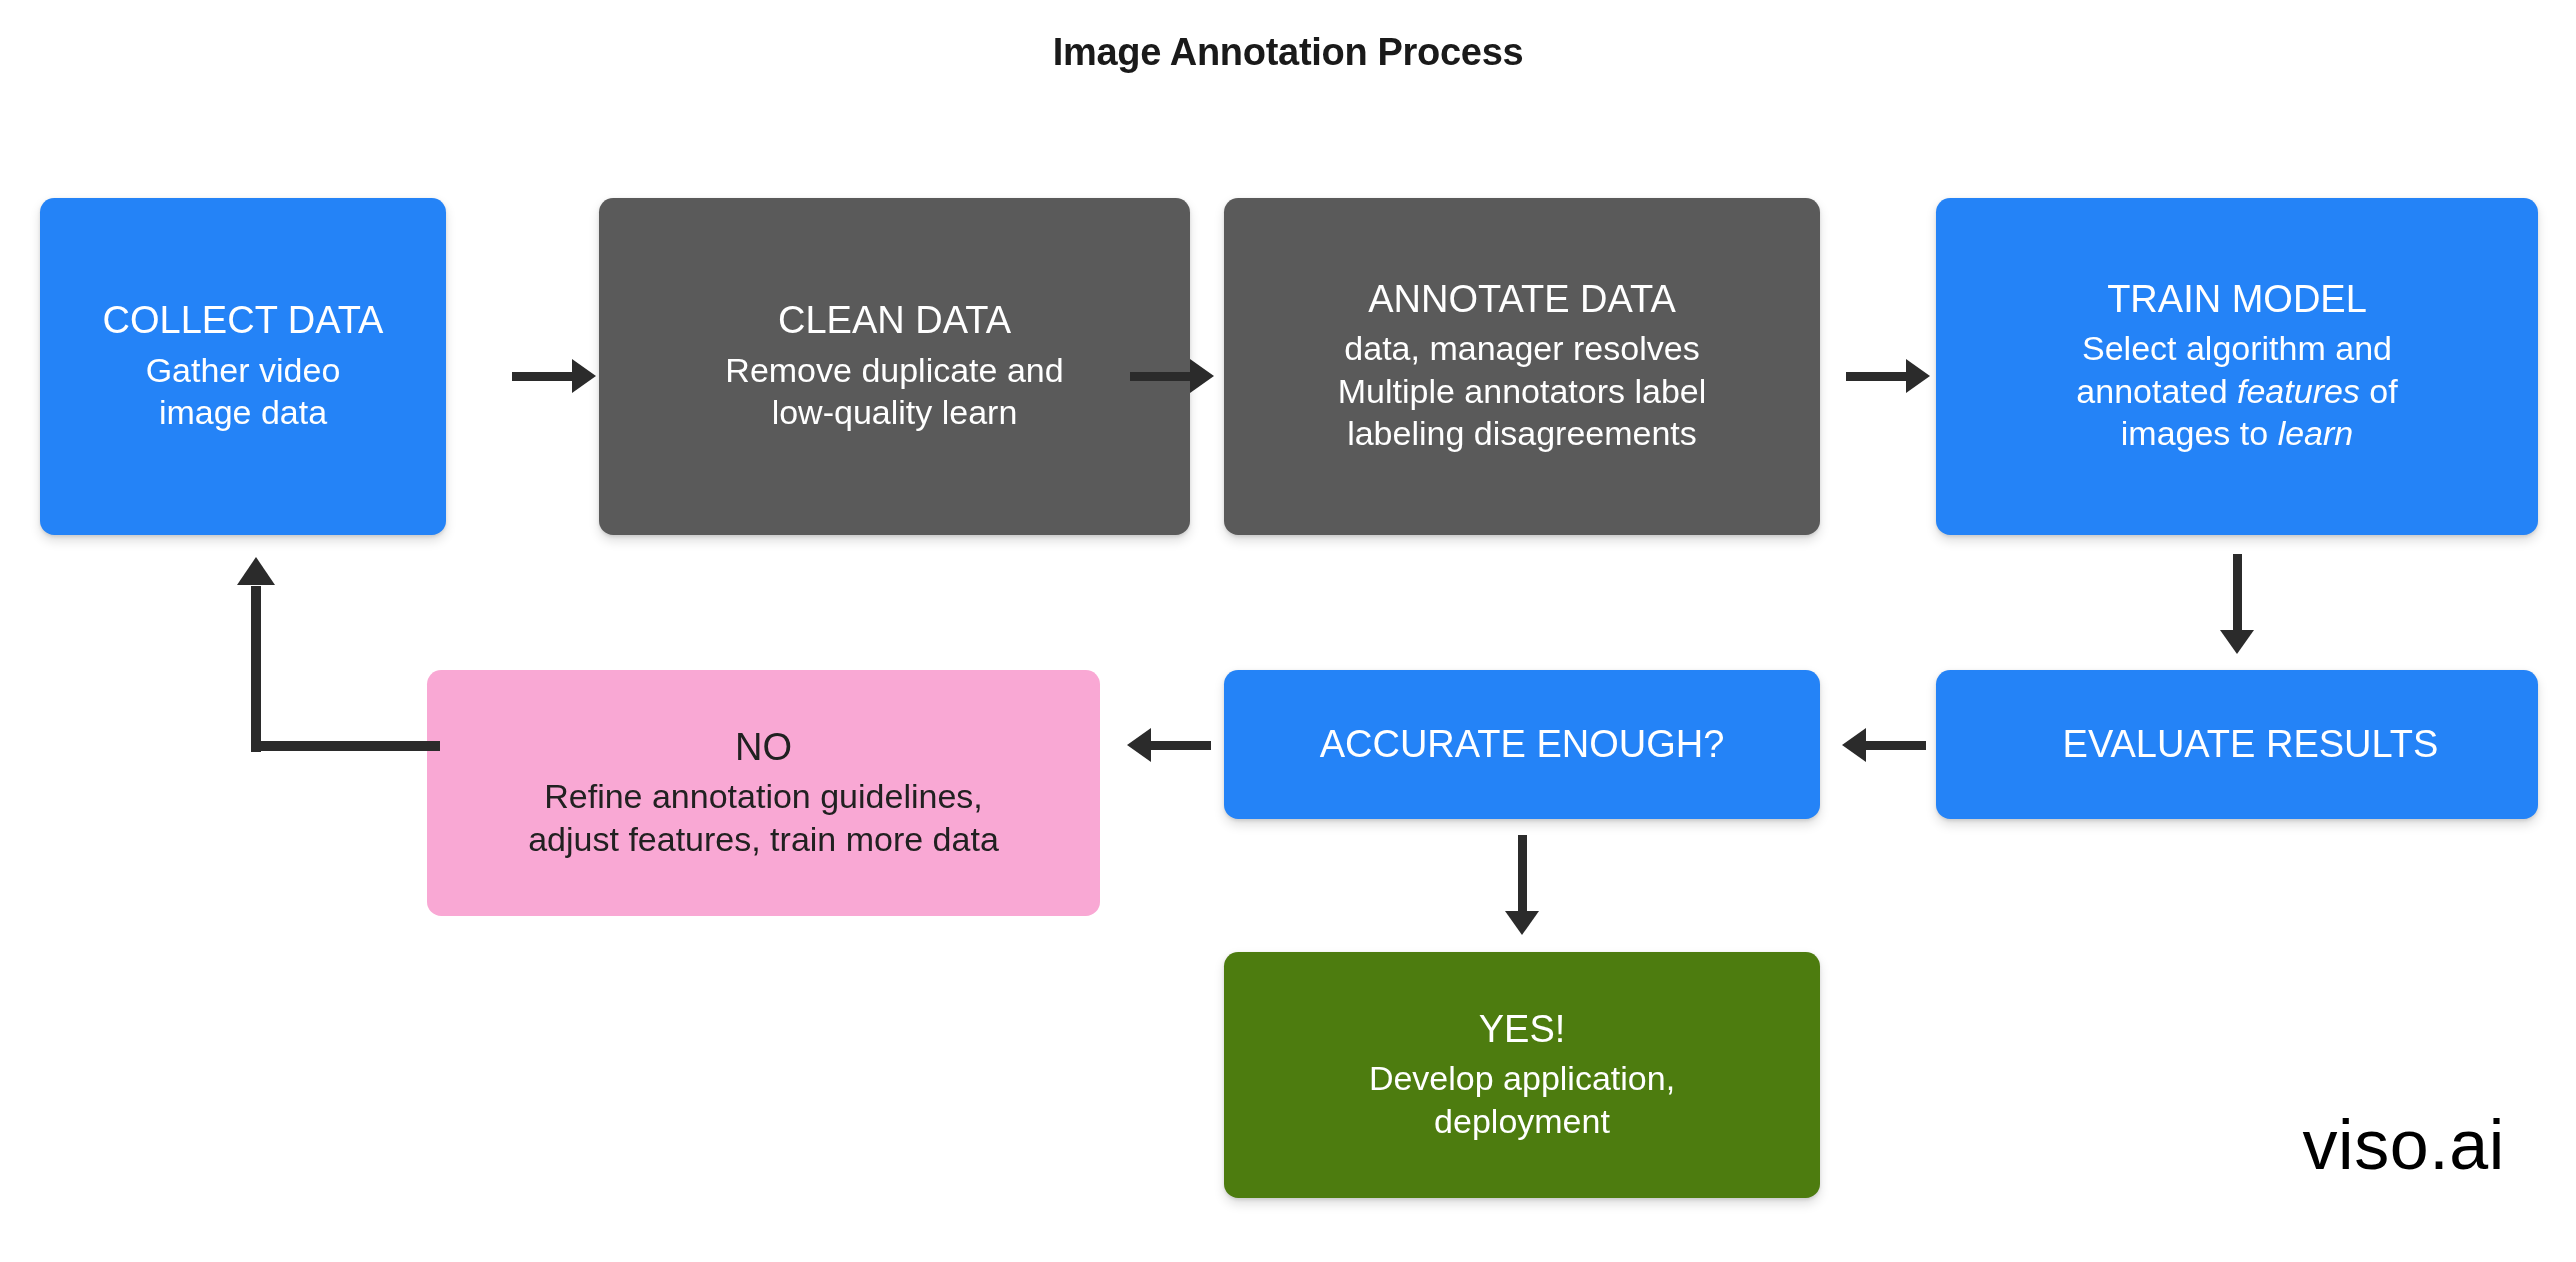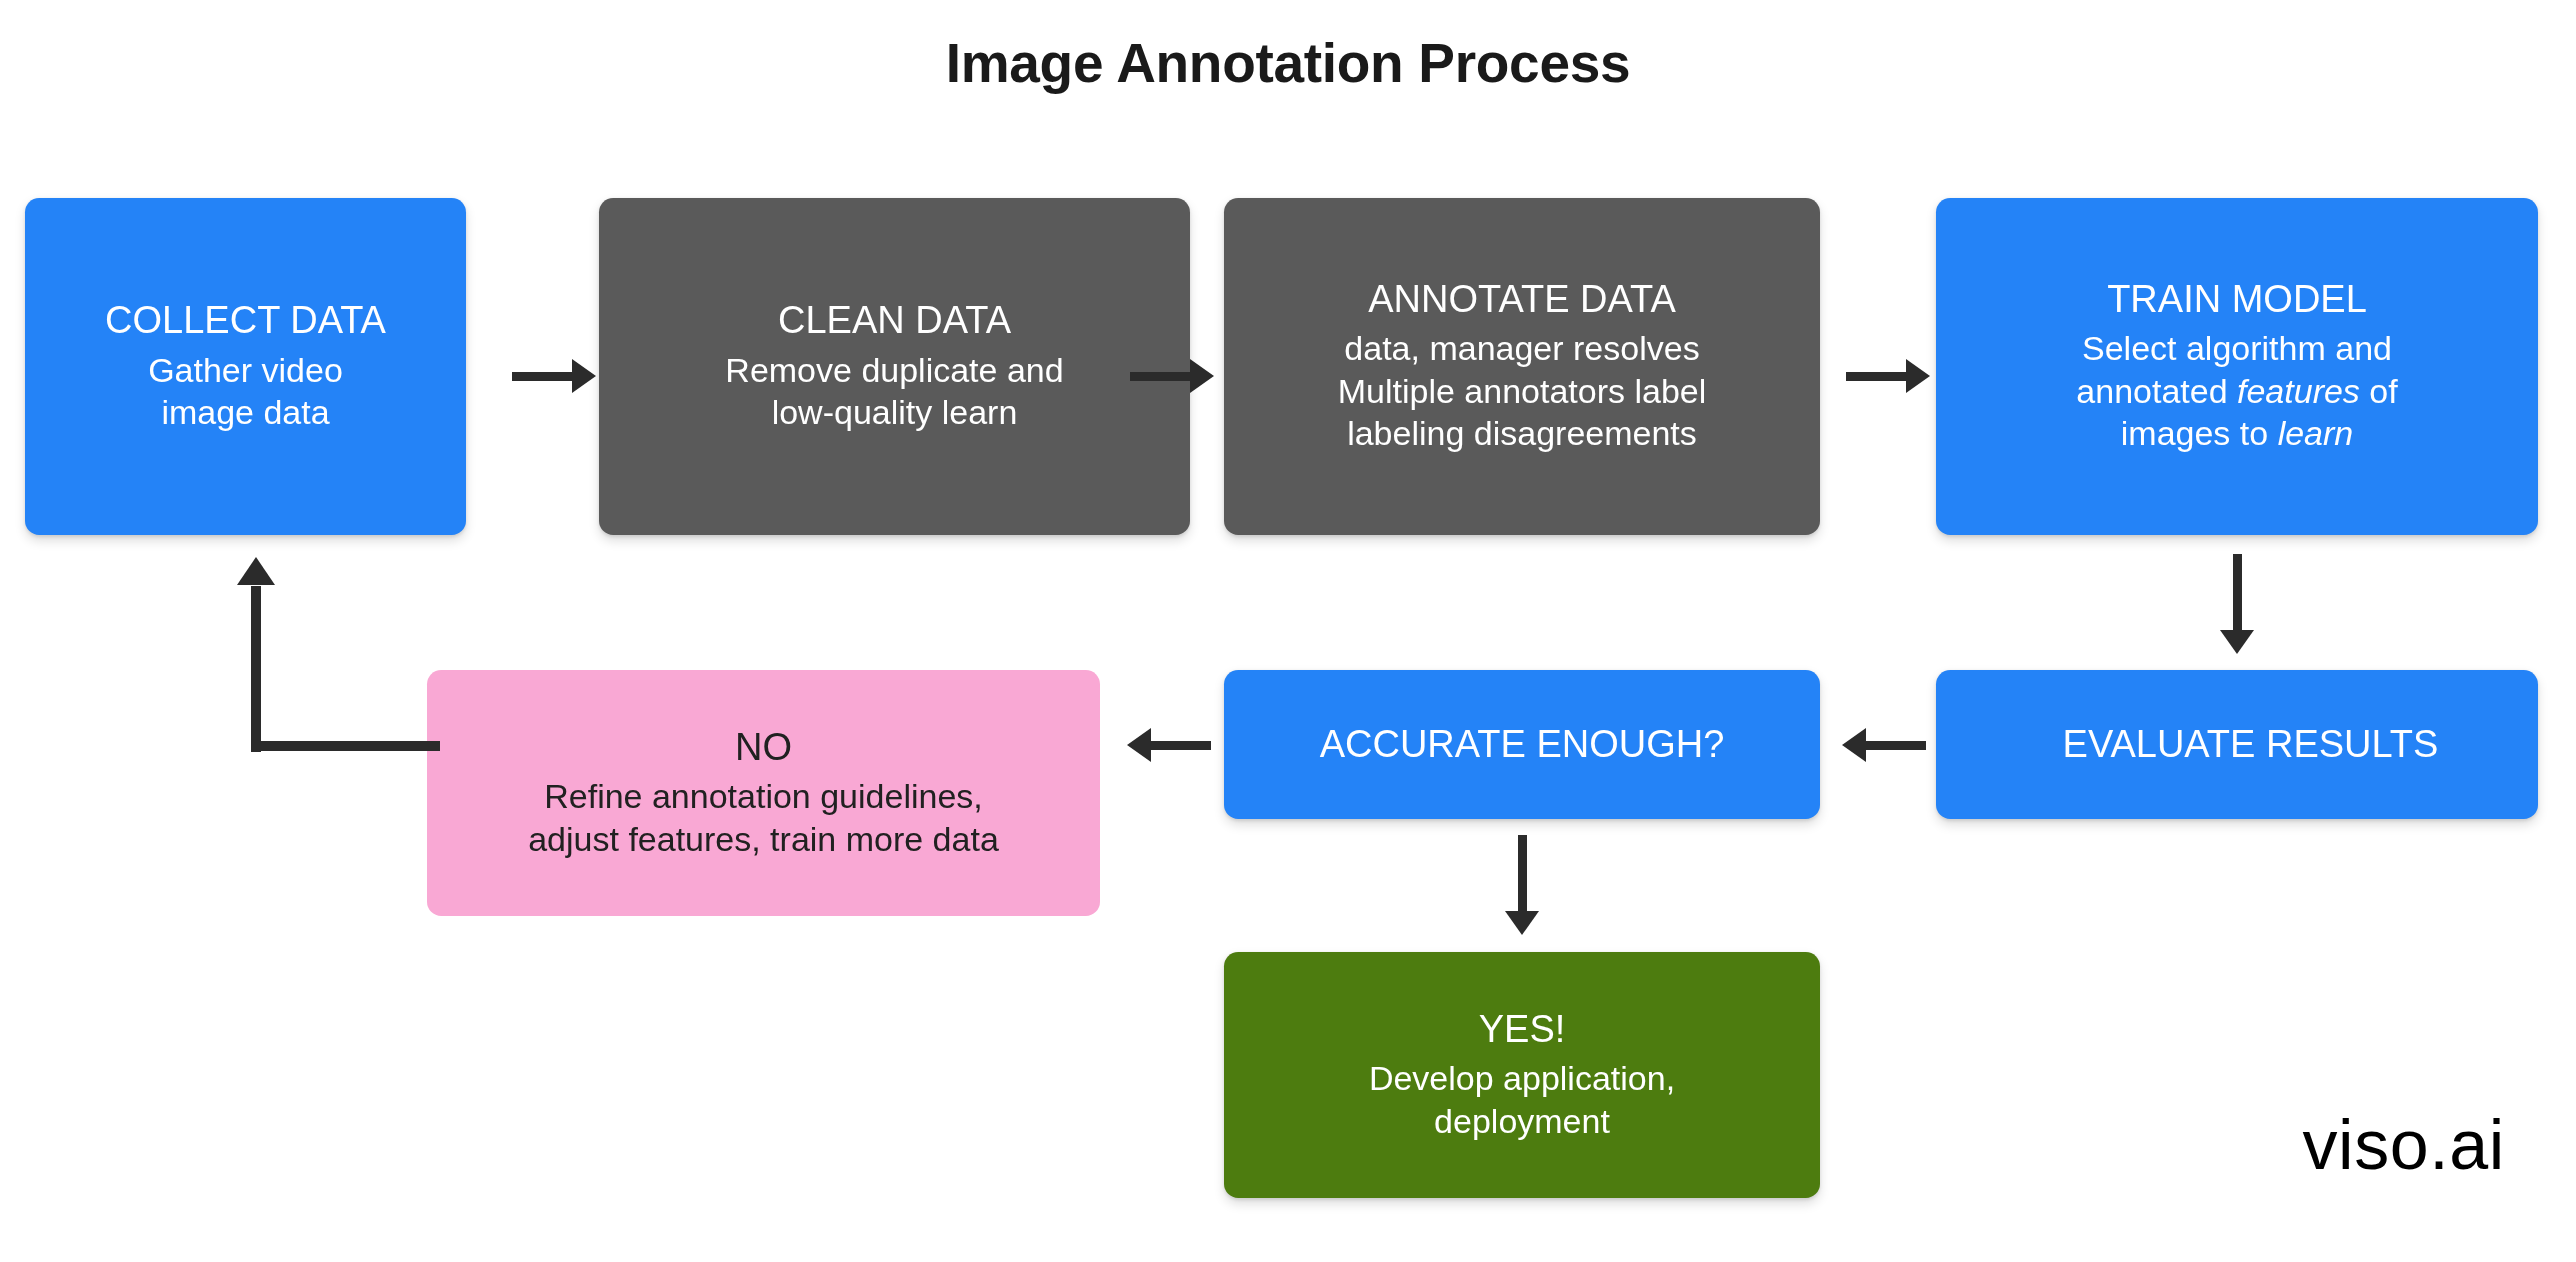--- a/index.html
+++ b/index.html
@@ -9,21 +9,21 @@
     font-family:"Liberation Sans", sans-serif;
     overflow:hidden;
     position:relative;
   }
   #stage{position:absolute;left:0;top:0;width:2576px;height:1263px;}
 
   .title{
     position:absolute;
     left:0; top:31px; width:2576px;
     text-align:center;
-    font-size:55px;
+    font-size:38px;
     font-weight:700;
     color:#1a1a1a;
     letter-spacing:-0.3px;
   }
 
   .node{
     position:absolute;
     border-radius:14.2px;
     box-sizing:border-box;
     display:flex;
@@ -98,21 +98,21 @@
     letter-spacing:0.6px;
   }
 </style>
 </head>
 <body>
 
 <div id="stage">
 
   <div class="title">Image Annotation Process</div>
 
-  <div class="node blue" style="left:25px;top:198px;width:441px;height:337px;">
+  <div class="node blue" style="left:40px;top:198px;width:406px;height:337px;">
     <div class="head">COLLECT DATA</div>
     <div class="body">
       <div>Gather video</div>
       <div>image data</div>
     </div>
   </div>
 
   <div class="arrow h-right" style="left:512px;top:350px;width:84px;height:52px;">
     <div class="shaft" style="width:60px;"></div>
     <div class="headtri" style="left:60px;"></div>

